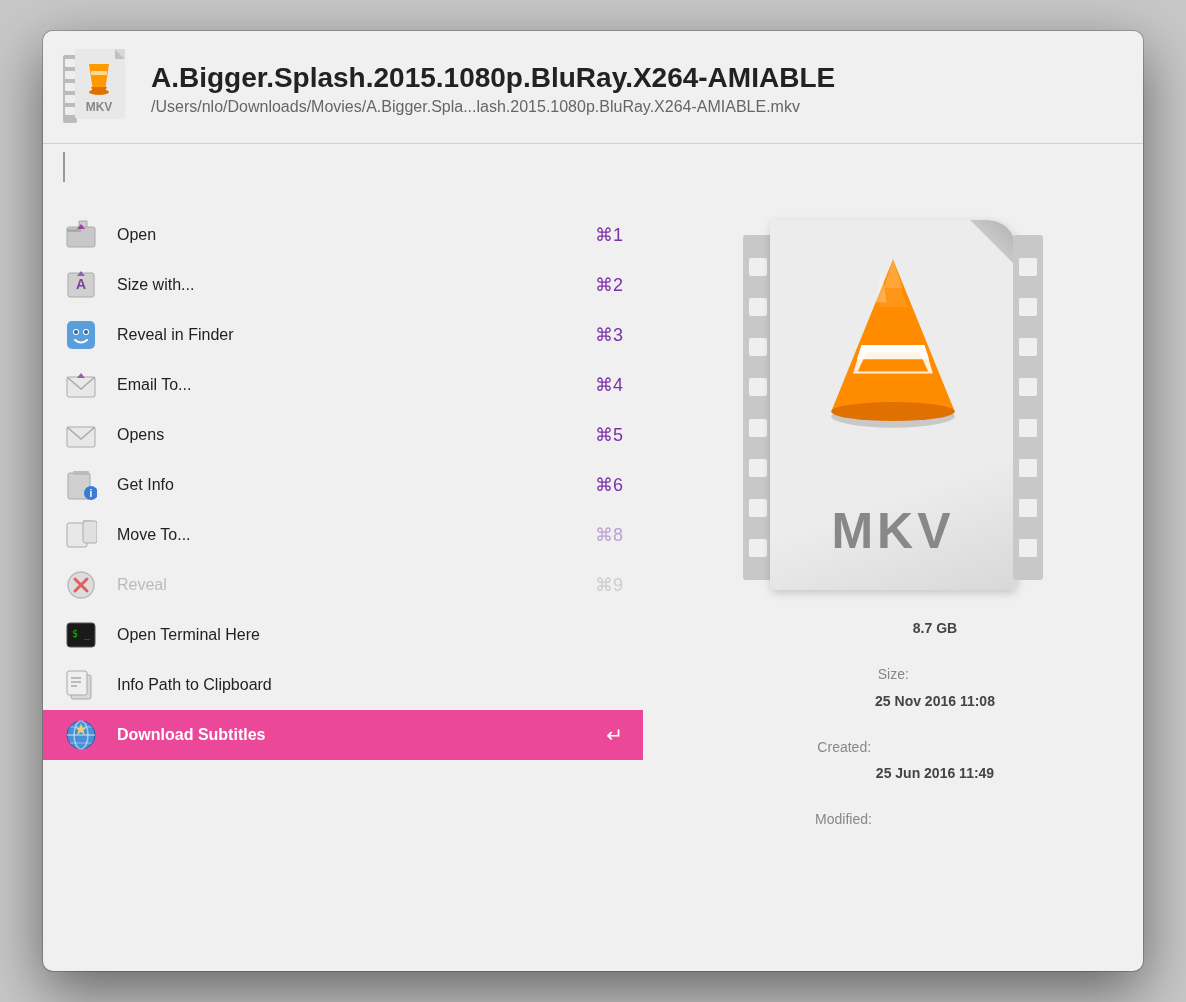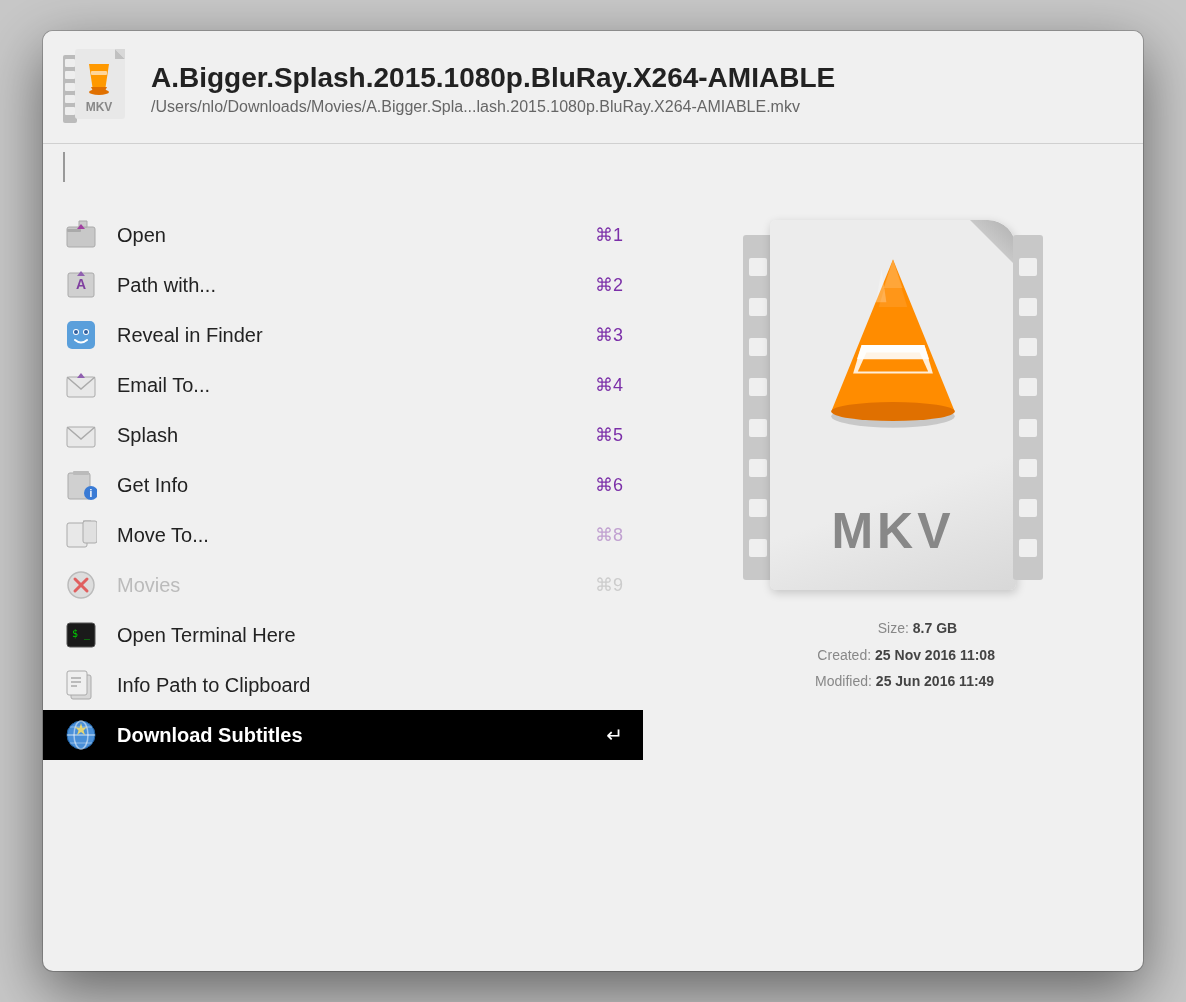--- a/index.html
+++ b/index.html
@@ -70,33 +70,33 @@
     }
     .menu-item {
       display: flex;
       align-items: center;
       padding: 7px 20px 7px 20px;
       cursor: pointer;
       position: relative;
       min-height: 48px;
     }
     .menu-item.highlighted {
-      background: #000000;
+      background: #ec4899;
     }
     .menu-item-icon {
       width: 36px;
       height: 36px;
       flex-shrink: 0;
       margin-right: 18px;
       display: flex;
       align-items: center;
       justify-content: center;
     }
     .menu-item-label {
-      font-size: 20px;
+      font-size: 16px;
       color: #222;
       flex: 1;
     }
     .menu-item.highlighted .menu-item-label {
       color: #fff;
       font-weight: 600;
     }
     .menu-item.disabled .menu-item-label {
       color: #bbb;
     }
@@ -130,20 +130,21 @@
     }
     .file-info-row {
       display: flex;
       justify-content: center;
       gap: 4px;
     }
     .file-info-label {
       color: #888;
       text-align: right;
       min-width: 80px;
+      margin-top: 46px;
     }
     .file-info-value {
       color: #444;
       text-align: left;
       font-weight: bold;
     }
 
     
     .vlc-cone-svg {
       width: 190px;
@@ -258,21 +259,21 @@
       </div>
 
       <div class="menu-item">
         <div class="menu-item-icon">
           <svg width="32" height="32" viewBox="0 0 32 32">
             <rect x="3" y="4" width="26" height="24" rx="2" fill="#d0d0d0" stroke="#aaa" stroke-width="1"></rect>
             <text x="16" y="20" font-family="Arial" font-size="14" font-weight="700" fill="#8040a0" text-anchor="middle">A</text>
             <polygon points="16,2 20,7 12,7" fill="#9060b0"></polygon>
           </svg>
         </div>
-        <span class="menu-item-label">Path with...</span>
+        <span class="menu-item-label">Size with...</span>
         <span class="menu-item-shortcut">⌘2</span>
       </div>
 
       <div class="menu-item">
         <div class="menu-item-icon">
           <svg width="32" height="32" viewBox="0 0 32 32">
 
             <rect x="2" y="2" width="28" height="28" rx="5" fill="#5a9fdb"></rect>
             <rect x="2" y="2" width="28" height="28" rx="5" fill="url(#finderGrad)" opacity="0.8"></rect>
 
@@ -299,21 +300,21 @@
         <span class="menu-item-shortcut">⌘4</span>
       </div>
 
       <div class="menu-item">
         <div class="menu-item-icon">
           <svg width="32" height="32" viewBox="0 0 32 32">
             <rect x="2" y="8" width="28" height="20" rx="2" fill="#e8e8e8" stroke="#aaa" stroke-width="1"></rect>
             <polyline points="2,8 16,20 30,8" stroke="#aaa" stroke-width="1.5" fill="none"></polyline>
           </svg>
         </div>
-        <span class="menu-item-label">Splash</span>
+        <span class="menu-item-label">Opens</span>
         <span class="menu-item-shortcut">⌘5</span>
       </div>
 
       <div class="menu-item">
         <div class="menu-item-icon">
           <svg width="32" height="32" viewBox="0 0 32 32">
             <rect x="3" y="4" width="22" height="26" rx="2" fill="#d0d0d0" stroke="#aaa" stroke-width="1"></rect>
             <rect x="8" y="2" width="16" height="4" rx="1" fill="#bbb"></rect>
             <circle cx="26" cy="24" r="7" fill="#3a7bd5"></circle>
             <text x="26" y="28" font-family="Arial" font-size="10" font-weight="700" fill="white" text-anchor="middle">i</text>
@@ -337,21 +338,21 @@
       </div>
 
       <div class="menu-item disabled">
         <div class="menu-item-icon">
           <svg width="32" height="32" viewBox="0 0 32 32">
             <circle cx="16" cy="16" r="13" fill="#ddd" stroke="#bbb" stroke-width="1.5"></circle>
             <line x1="10" y1="10" x2="22" y2="22" stroke="#e06060" stroke-width="3" stroke-linecap="round"></line>
             <line x1="22" y1="10" x2="10" y2="22" stroke="#e06060" stroke-width="3" stroke-linecap="round"></line>
           </svg>
         </div>
-        <span class="menu-item-label">Movies</span>
+        <span class="menu-item-label">Reveal</span>
         <span class="menu-item-shortcut" style="color:#ccc;">⌘9</span>
       </div>
 
 
       <div class="menu-item">
         <div class="menu-item-icon">
           <svg width="32" height="32" viewBox="0 0 32 32">
             <rect x="2" y="4" width="28" height="24" rx="3" fill="#1a1a1a" stroke="#555" stroke-width="1"></rect>
             <text x="7" y="18" font-family="monospace" font-size="10" fill="#00cc00">$ _</text>
           </svg>

